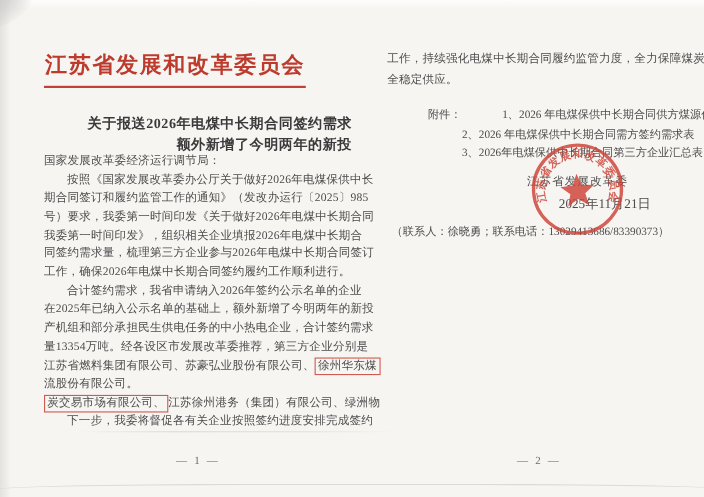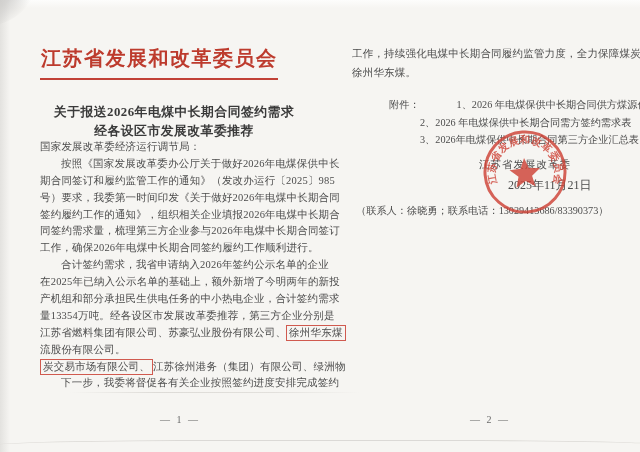--- a/index.html
+++ b/index.html
@@ -33,21 +33,21 @@
   
   .org-header{
     position:absolute;left:41px;top:45px;width:260px;
     font-size:20px;font-weight:bold;color:#bd3b2d;letter-spacing:1.5px;
     font-family:"Liberation Serif","DejaVu Serif",serif;
   }
   .red-rule{
     position:absolute;left:40px;top:78px;width:238px;height:2px;background:#c14136;
   }
   .doc-title{
-    position:absolute;left:28px;top:103px;width:292px;text-align:center;
+    position:absolute;left:28px;top:103px;width:292px;text-align:right;
     font-size:12.8px;font-weight:bold;color:#3a3a3a;line-height:19px;letter-spacing:.5px;
   }
   .body1{
     position:absolute;left:40px;top:139px;width:286px;
     font-size:10.5px;color:#4c4c4c;letter-spacing:.2px;
   }
   .bl{height:16.9px;line-height:16.9px;white-space:nowrap;}
   .indent{padding-left:21px;}
   .redbox{
     display:inline-block;border:1px solid rgba(201,62,50,.85);
@@ -96,50 +96,50 @@
 <div class="scan-left-edge"></div>
 <div class="scan-corner-tl"></div>
 <div class="scan-crease"></div>
 <div class="scan-bottom-line"></div>
 
 <div class="org-header">江苏省发展和改革委员会</div>
 <div class="red-rule"></div>
 
 <div class="doc-title">
   <div>关于报送2026年电煤中长期合同签约需求</div>
-  <div>经各设区市发展改革委推荐</div>
+  <div>额外新增了今明两年的新投</div>
 </div>
 
 <div class="body1">
   <div class="bl">国家发展改革委经济运行调节局：</div>
   <div class="bl indent">按照《国家发展改革委办公厅关于做好2026年电煤保供中长</div>
   <div class="bl">期合同签订和履约监管工作的通知》（发改办运行〔2025〕985</div>
   <div class="bl">号）要求，我委第一时间印发《关于做好2026年电煤中长期合同</div>
-  <div class="bl">签约履约工作的通知》，组织相关企业填报2026年电煤中长期合</div>
+  <div class="bl">我委第一时间印发》，组织相关企业填报2026年电煤中长期合</div>
   <div class="bl">同签约需求量，梳理第三方企业参与2026年电煤中长期合同签订</div>
   <div class="bl">工作，确保2026年电煤中长期合同签约履约工作顺利进行。</div>
   <div class="bl indent">合计签约需求，我省申请纳入2026年签约公示名单的企业</div>
   <div class="bl">在2025年已纳入公示名单的基础上，额外新增了今明两年的新投</div>
   <div class="bl">产机组和部分承担民生供电任务的中小热电企业，合计签约需求</div>
   <div class="bl">量13354万吨。经各设区市发展改革委推荐，第三方企业分别是</div>
   <div class="bl">
     <span>江苏省燃料集团有限公司、苏豪弘业股份有限公司、</span><span class="redbox">徐州华东煤</span>
   </div>
   <div class="bl">流股份有限公司。</div>
   <div class="bl">
     <span class="redbox">炭交易市场有限公司、</span><span>江苏徐州港务（集团）有限公司、绿洲物</span>
   </div>
   <div class="bl indent">下一步，我委将督促各有关企业按照签约进度安排完成签约</div>
 </div>
 
 <div class="pagenum p1">— 1 —</div>
 
 <div class="body2">
   <div class="bl2">工作，持续强化电煤中长期合同履约监管力度，全力保障煤炭安</div>
-  <div class="bl2">徐州华东煤。</div>
+  <div class="bl2">全稳定供应。</div>
 </div>
 
 <div class="attachments">
   <div class="att-row att-first">
     <span class="att-label">附件：</span>
     <span>1、2026 年电煤保供中长期合同供方煤源任务分解表</span>
   </div>
   <div class="att-items">
     <div class="att-row">2、2026 年电煤保供中长期合同需方签约需求表</div>
     <div class="att-row">3、2026年电煤保供中长期合同第三方企业汇总表</div>

